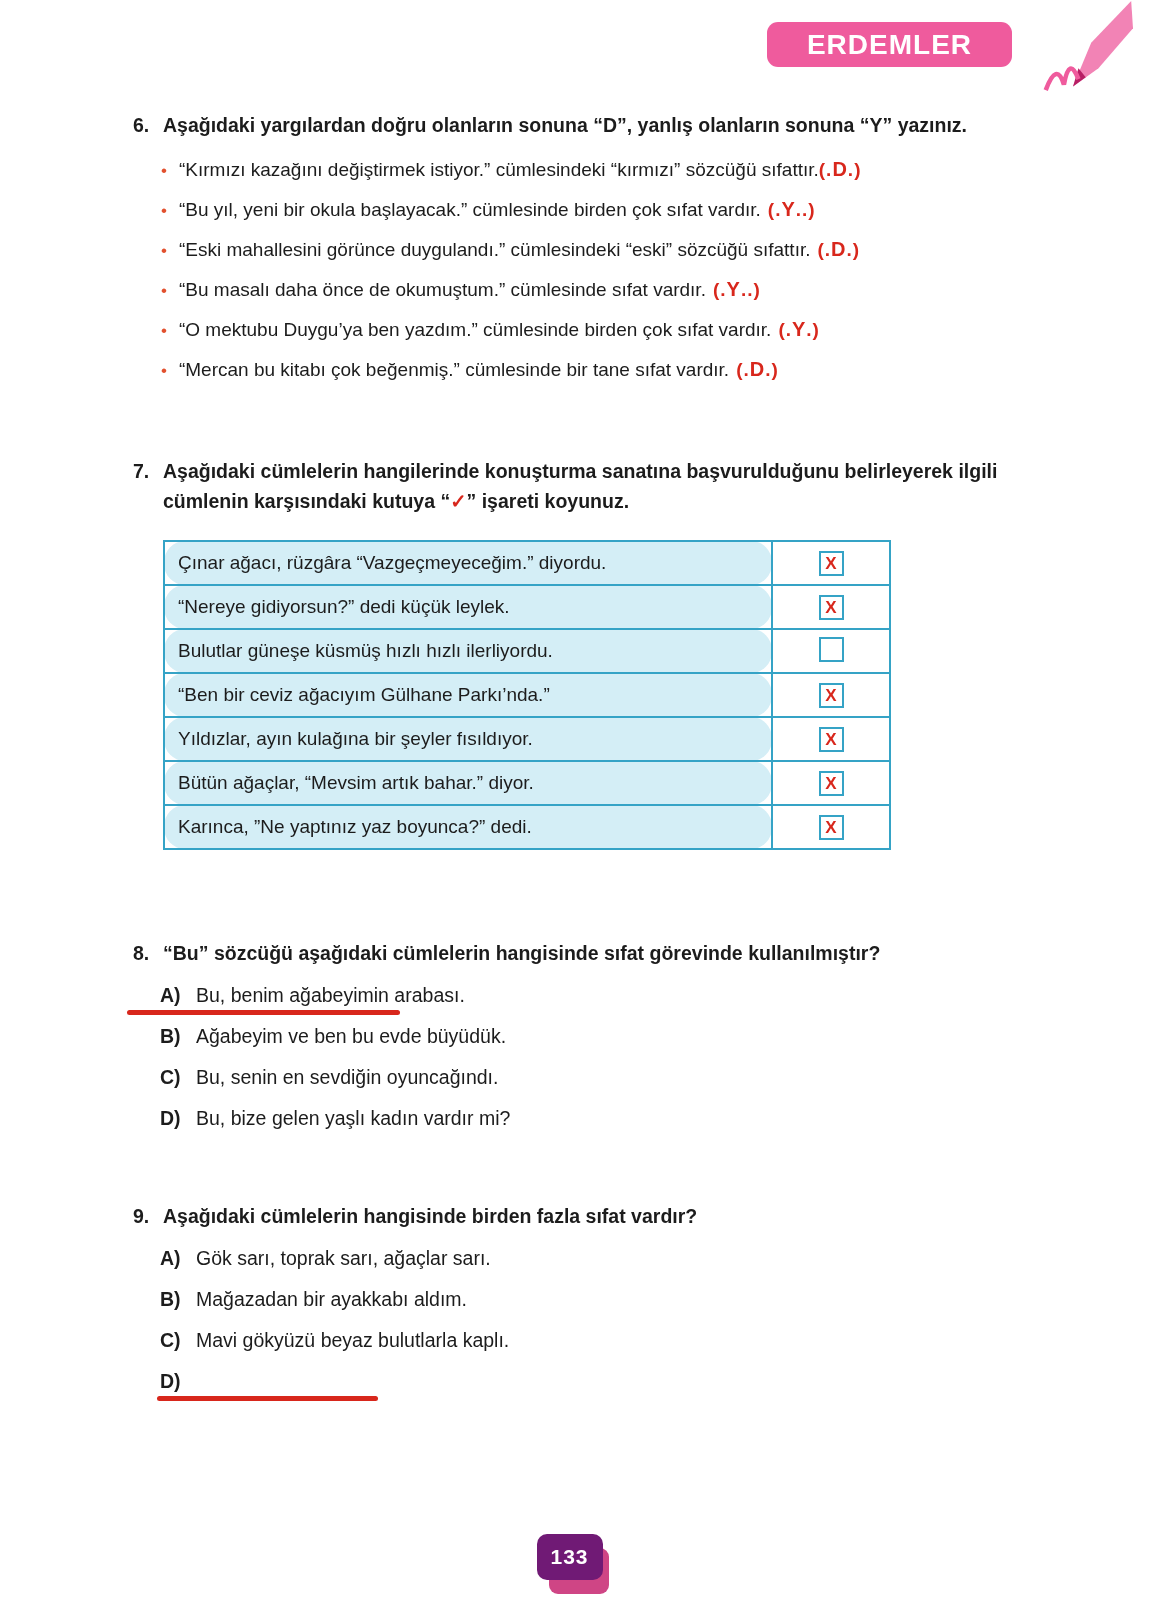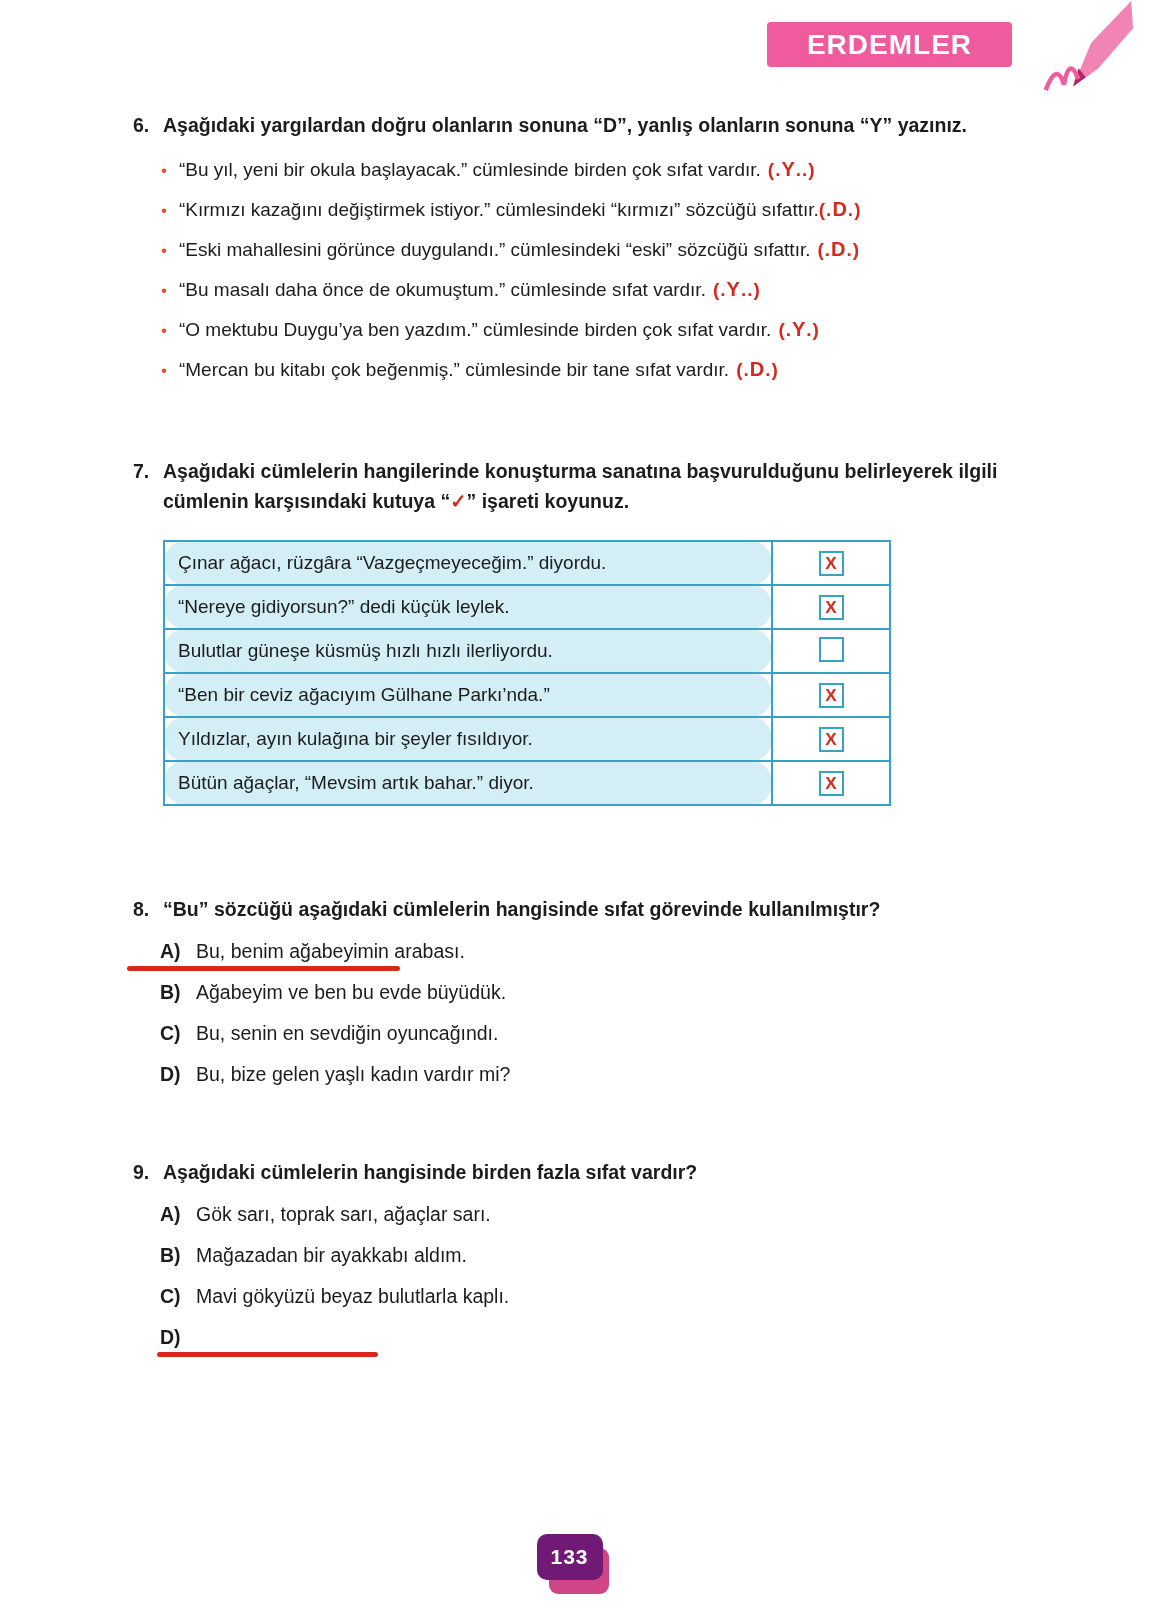--- a/index.html
+++ b/index.html
@@ -4,21 +4,21 @@
 <style>
   * { margin:0; padding:0; box-sizing:border-box; }
   html,body { background:#ffffff; }
   body {
     width:1151px; height:1624px; position:relative; overflow:hidden;
     font-family:"Liberation Sans", sans-serif; color:#1c1c1c;
   }
   .header { position:relative; height:98px; }
   .banner {
     position:absolute; top:22px; right:139px; width:245px; height:45px;
-    background:#ef5b9d; border-radius:4px; color:#ffffff; font-weight:bold;
+    background:#ef5b9d; border-radius:11px; color:#ffffff; font-weight:bold;
     font-size:28px; letter-spacing:1px; display:flex; align-items:center; justify-content:center;
   }
   .pencil { position:absolute; top:0; right:18px; width:100px; height:102px; }
 
   .content { padding:0 118px 0 133px; }
 
   .q-head { display:flex; font-weight:bold; font-size:19.5px; line-height:30px; }
   .q-head .q-num { width:30px; flex:none; }
   .q-head .q-prompt { flex:1; }
   .chk { color:#d8271c; font-weight:bold; }
@@ -73,24 +73,24 @@
 
 <div class="content">
 
   <section class="q6">
     <div class="q-head">
       <span class="q-num">6.</span>
       <span class="q-prompt">Aşağıdaki yargılardan doğru olanların sonuna “D”, yanlış olanların sonuna “Y” yazınız.</span>
     </div>
     <ul class="b-list">
       <li>
+        <span class="bullet">•</span><span class="stmt">“Kırmızı kazağını değiştirmek istiyor.” cümlesindeki “kırmızı” sözcüğü sıfattır.</span><span class="blank tight"><span>(.</span><span class="letter">D</span><span>.)</span></span>
+      </li>
+      <li>
         <span class="bullet">•</span><span class="stmt">“Bu yıl, yeni bir okula başlayacak.” cümlesinde birden çok sıfat vardır.</span><span class="blank"><span>(.</span><span class="letter">Y</span><span>..)</span></span>
-      </li>
-      <li>
-        <span class="bullet">•</span><span class="stmt">“Kırmızı kazağını değiştirmek istiyor.” cümlesindeki “kırmızı” sözcüğü sıfattır.</span><span class="blank tight"><span>(.</span><span class="letter">D</span><span>.)</span></span>
       </li>
       <li>
         <span class="bullet">•</span><span class="stmt">“Eski mahallesini görünce duygulandı.” cümlesindeki “eski” sözcüğü sıfattır.</span><span class="blank"><span>(.</span><span class="letter">D</span><span>.)</span></span>
       </li>
       <li>
         <span class="bullet">•</span><span class="stmt">“Bu masalı daha önce de okumuştum.” cümlesinde sıfat vardır.</span><span class="blank"><span>(.</span><span class="letter">Y</span><span>..)</span></span>
       </li>
       <li>
         <span class="bullet">•</span><span class="stmt">“O mektubu Duygu’ya ben yazdım.” cümlesinde birden çok sıfat vardır.</span><span class="blank"><span>(.</span><span class="letter">Y</span><span>.)</span></span>
       </li>
@@ -122,20 +122,24 @@
         <tr>
           <td class="sentence">“Ben bir ceviz ağacıyım Gülhane Parkı’nda.”</td>
           <td class="mark-cell"><span class="checkbox">X</span></td>
         </tr>
         <tr>
           <td class="sentence">Yıldızlar, ayın kulağına bir şeyler fısıldıyor.</td>
           <td class="mark-cell"><span class="checkbox">X</span></td>
         </tr>
         <tr>
           <td class="sentence">Bütün ağaçlar, “Mevsim artık bahar.” diyor.</td>
+          <td class="mark-cell"><span class="checkbox">X</span></td>
+        </tr>
+        <tr>
+          <td class="sentence">Karınca, ”Ne yaptınız yaz boyunca?” dedi.</td>
           <td class="mark-cell"><span class="checkbox">X</span></td>
         </tr>
       </tbody>
     </table>
   </section>
 
   <section class="q8">
     <div class="q-head">
       <span class="q-num">8.</span>
       <span class="q-prompt">“Bu” sözcüğü aşağıdaki cümlelerin hangisinde sıfat görevinde kullanılmıştır?</span>

